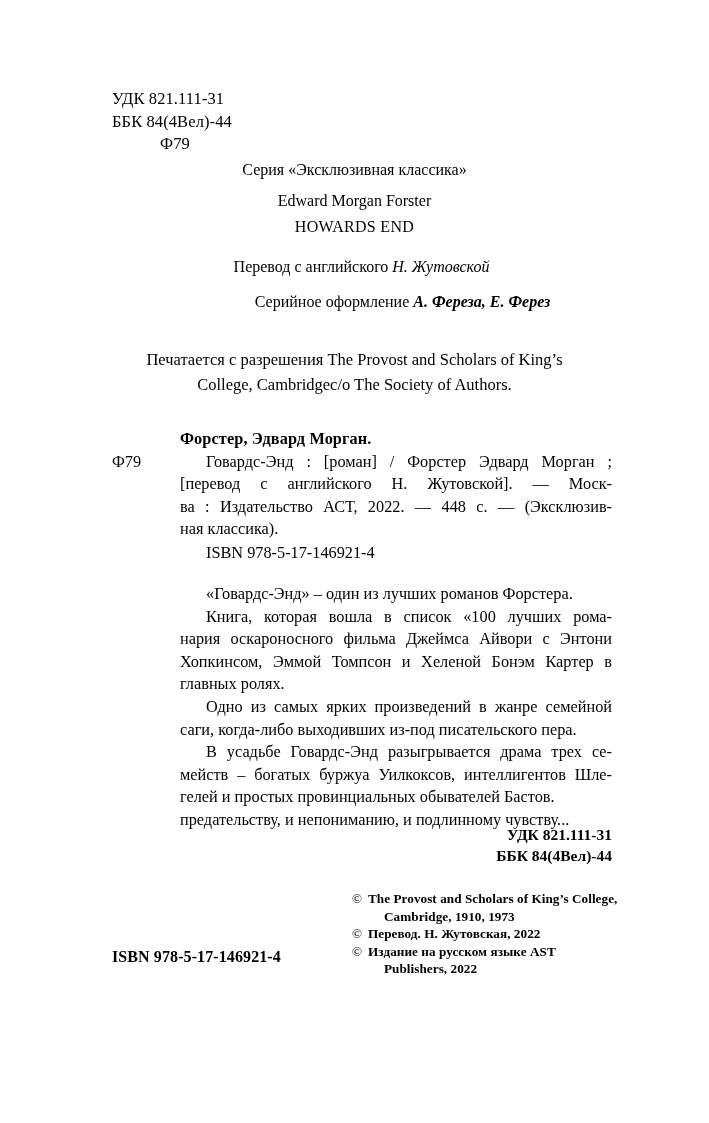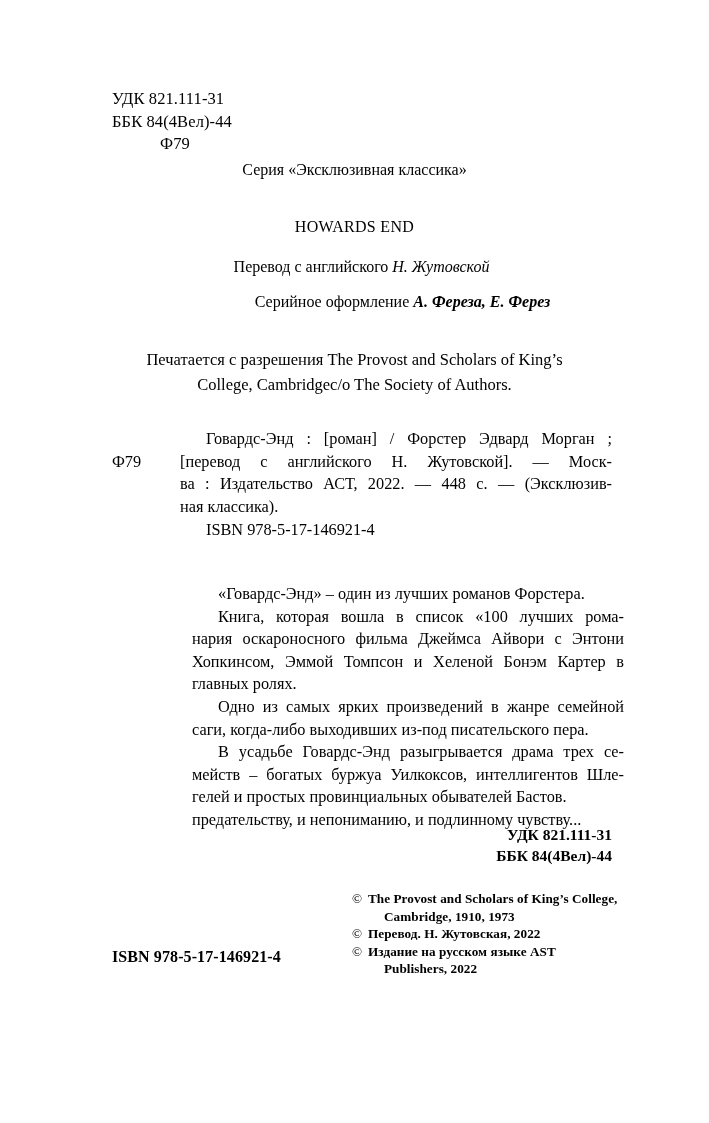--- a/index.html
+++ b/index.html
@@ -84,21 +84,21 @@
     text-align: justify;
     text-align-last: justify;
   }
   .cip .isbn-line {
     padding-left: 26px;
     padding-top: 1px;
   }
 
   
   .annotation {
-    left: 192px;
+    left: 180px;
     top: 583px;
     width: 432px;
     font-size: 16.3px;
     line-height: 22.6px;
   }
   .annotation .line { white-space: pre-wrap; }
   .annotation .line.just {
     text-align: justify;
     text-align-last: justify;
   }
@@ -149,33 +149,35 @@
 <div class="page">
 
   <div class="abs class-block">
     <div class="code-row">УДК 821.111-31</div>
     <div class="code-row">ББК 84(4Вел)-44</div>
     <div class="code-row sub">Ф79</div>
   </div>
 
   <div class="abs centered series">Серия «Эксклюзивная классика»</div>
 
+  <div class="abs centered author">Edward Morgan Forster</div>
 
   <div class="abs centered title">HOWARDS END</div>
 
   <div class="abs centered translator"><span>Перевод с английского </span><span class="i">Н. Жутовской</span></div>
 
   <div class="abs centered designer"><span>Серийное оформление </span><span class="bi">А. Фереза, Е. Ферез</span></div>
 
   <div class="abs permission">
     <div>Печатается с разрешения The Provost and Scholars of King’s</div>
     <div>College, Cambridgec/o The Society of Authors.</div>
   </div>
 
   <div class="abs cip">
+    <div class="headline">Форстер, Эдвард Морган.</div>
     <div class="shelfmark">Ф79</div>
     <div class="rec-line just indent-first" style="text-indent:26px;">Говардс-Энд : [роман] / Форстер Эдвард Морган ;</div>
     <div class="rec-line just">[перевод с английского Н. Жутовской]. — Моск-</div>
     <div class="rec-line just">ва : Издательство АСТ, 2022. — 448 с. — (Эксклюзив-</div>
     <div class="rec-line">ная классика).</div>
     <div class="rec-line isbn-line">ISBN 978-5-17-146921-4</div>
   </div>
 
   <div class="abs annotation">
 

